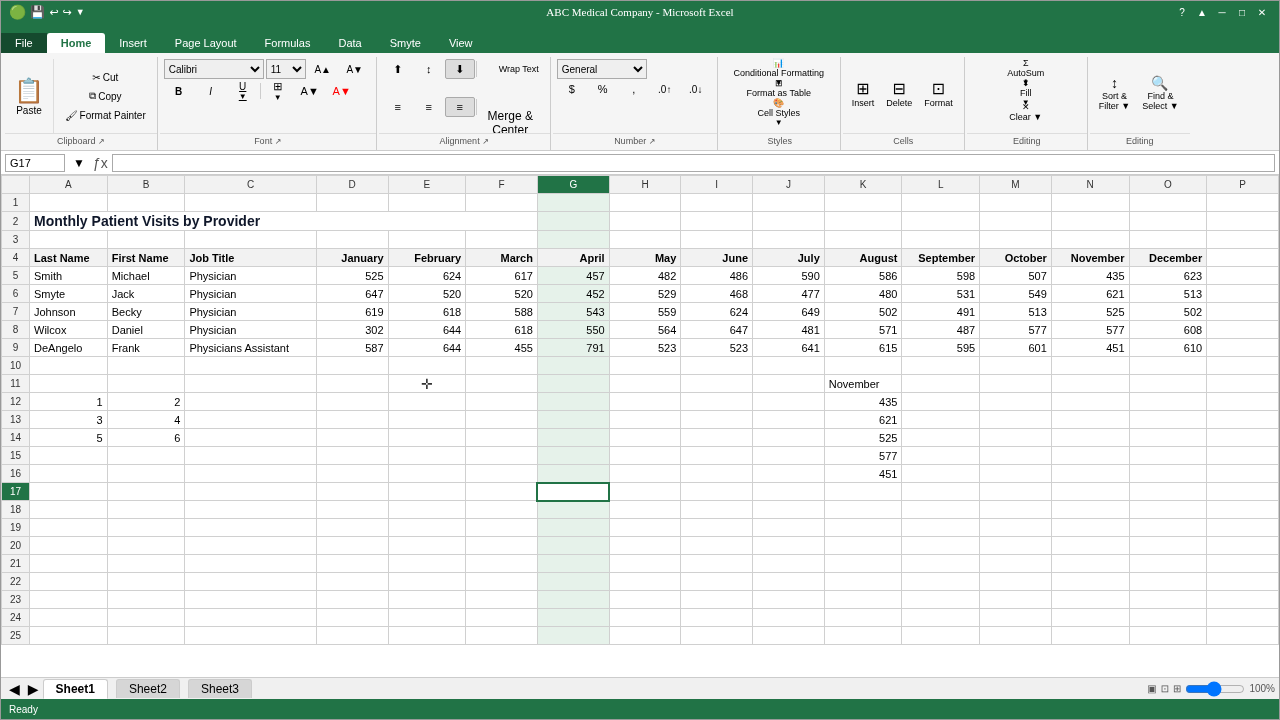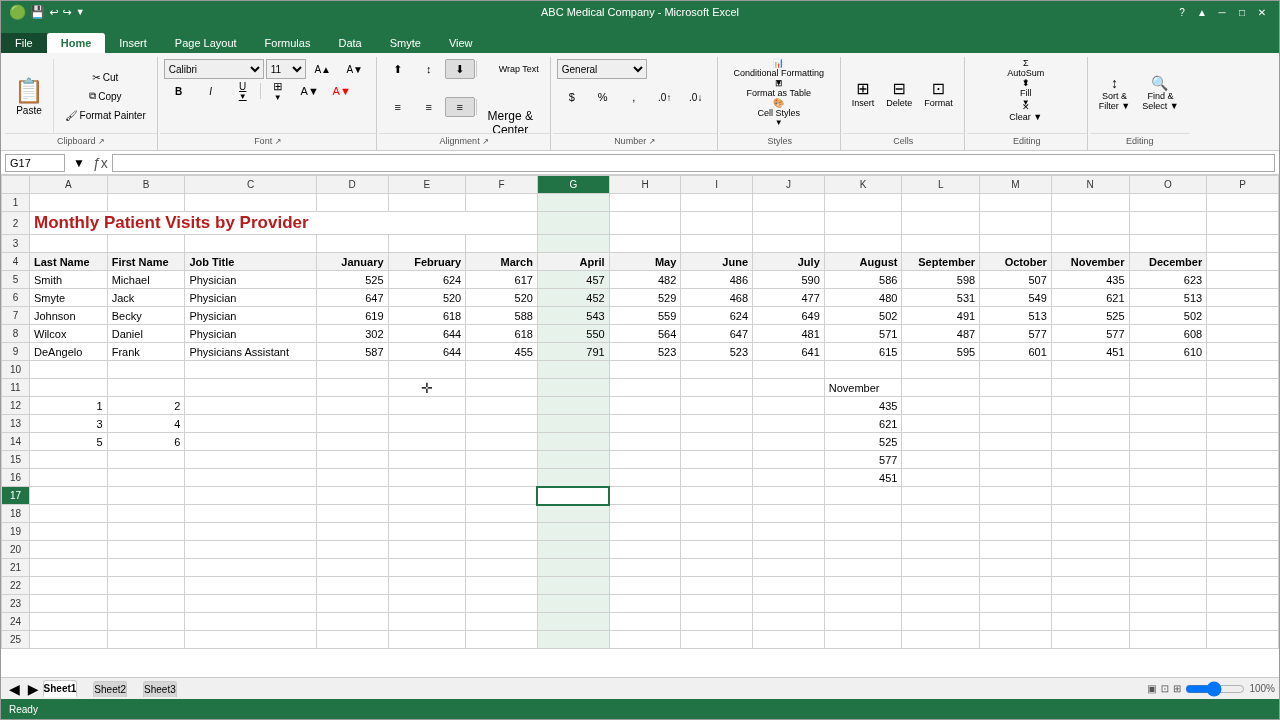--- a/index.html
+++ b/index.html
@@ -9,21 +9,21 @@
     .title-bar {
       background: #217346;
       color: white;
       height: 22px;
       display: flex;
       align-items: center;
       justify-content: space-between;
       padding: 0 8px;
       font-size: 11px;
     }
-    .title-bar-center { position: absolute; left: 50%; transform: translateX(-50%); }
+    .title-bar-center { position: absolute; left: 50%; transform: translateX(-50%); font-family: Liberation Serif, serif; }
     .title-bar-btn { width: 18px; height: 16px; background: transparent; border: none; color: white; font-size: 10px; cursor: pointer; display: flex; align-items: center; justify-content: center; }
 
     
     .tab-bar {
       background: #217346;
       display: flex;
       height: 30px;
       align-items: flex-end;
     }
     .tab {
@@ -181,48 +181,48 @@
       font-size: 11px;
     }
     td.cell.selected-col {
       background: #e6f2ea;
     }
     td.cell.active-cell {
       border: 2px solid #217346;
       background: white;
     }
     td.cell.title-cell {
-      color: #b91c1c;
+      color: #0f172a;
       font-weight: bold;
-      font-size: 17px;
+      font-size: 14px;
     }
     td.cell.header-row {
       background: #f2f2f2;
       font-weight: bold;
     }
 
     
     .sheet-tab-bar {
       display: flex;
       align-items: center;
       background: #f0f0f0;
       border-top: 1px solid #ccc;
       height: 22px;
       padding: 0 4px;
       gap: 0;
     }
     .sheet-tab {
-      padding: 2px 0;
+      padding: 2px 12px;
       border: 1px solid #ccc;
       border-bottom: none;
       background: #d6d6d6;
       cursor: pointer;
-      font-size: 10px;
+      font-size: 12px;
       border-radius: 3px 3px 0 0;
-      margin-right: 16px;
+      margin-right: 8px;
     }
     .sheet-tab.active {
       background: white;
       border-bottom: 1px solid white;
       font-weight: bold;
     }
 
     
     .status-bar {
       display: flex;
@@ -371,21 +371,21 @@
         <button class="ribbon-btn" style="width:20px;height:20px;padding:0;font-size:11px;">≡</button>
         <button class="ribbon-btn" style="width:20px;height:20px;padding:0;font-size:11px;">≡</button>
         <button class="ribbon-btn" style="width:20px;height:20px;padding:0;font-size:11px;background:#ddd;border:1px solid #aaa;">≡</button>
         <span style="width:1px;background:#ccc;height:16px;"></span>
         <button class="ribbon-btn" style="width:65px;height:20px;padding:0;font-size:12px;margin-top:32px;">Merge &amp; Center</button>
       </div>
       <div class="ribbon-group-label">Alignment <span style="font-size:8px;">↗</span></div>
     </div>
 
     <div class="ribbon-group" style="min-width:90px;">
-      <div class="ribbon-row" style="margin-bottom:8px;">
+      <div class="ribbon-row" style="margin-bottom:0;">
         <select style="width:90px;height:20px;font-size:10px;border:1px solid #aaa;">
           <option>General</option>
         </select>
       </div>
       <div class="ribbon-row" style="gap:1px;">
         <button class="ribbon-btn" style="width:20px;height:20px;padding:0;font-size:11px;">$</button>
         <button class="ribbon-btn" style="width:20px;height:20px;padding:0;font-size:11px;">%</button>
         <button class="ribbon-btn" style="width:20px;height:20px;padding:0;font-size:11px;">,</button>
         <button class="ribbon-btn" style="width:22px;height:20px;padding:0;font-size:10px;">.0↑</button>
         <button class="ribbon-btn" style="width:22px;height:20px;padding:0;font-size:10px;">.0↓</button>

